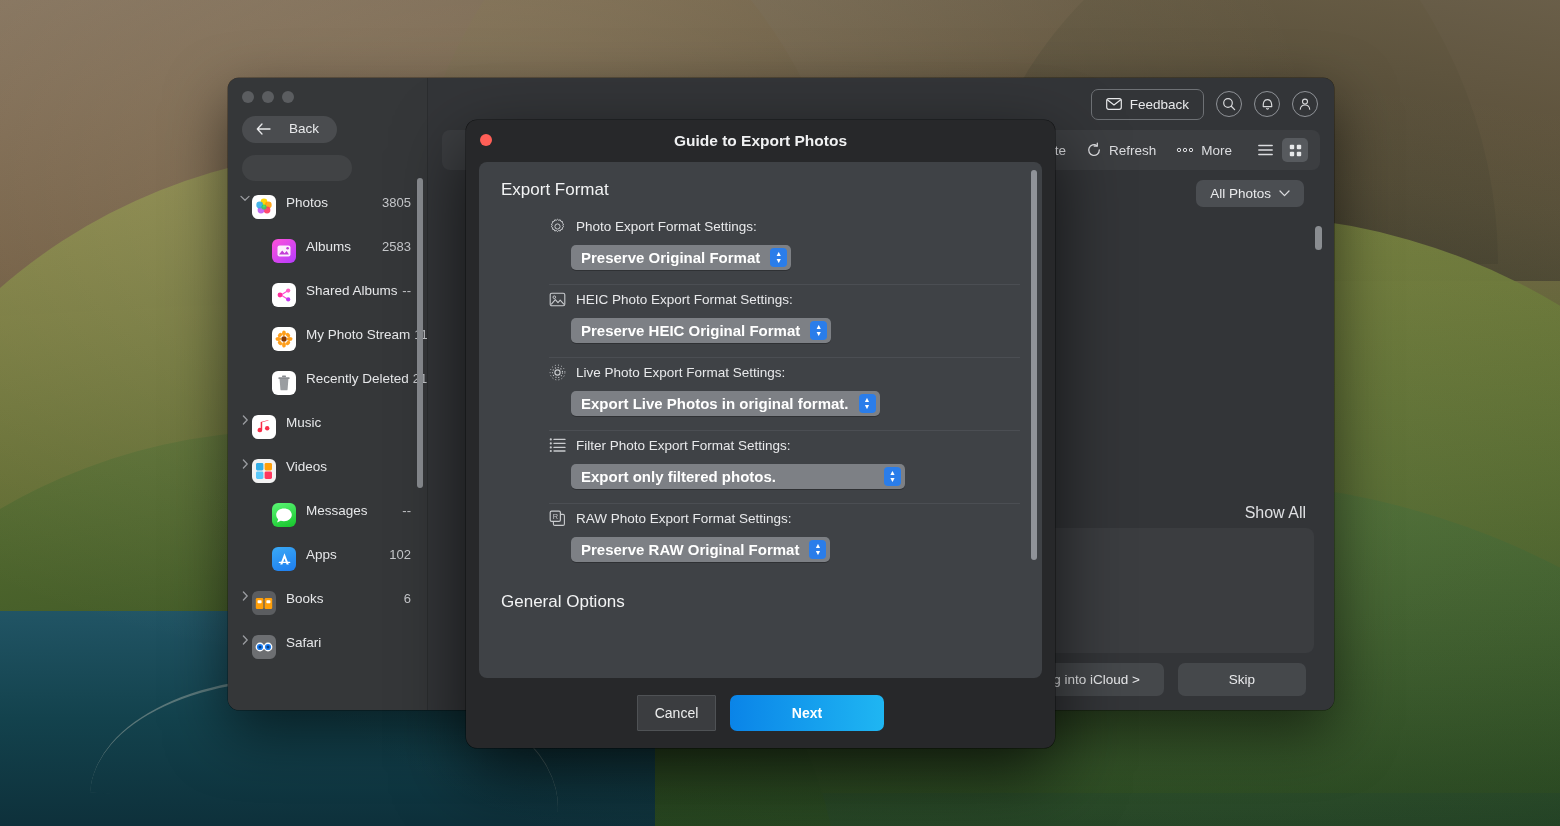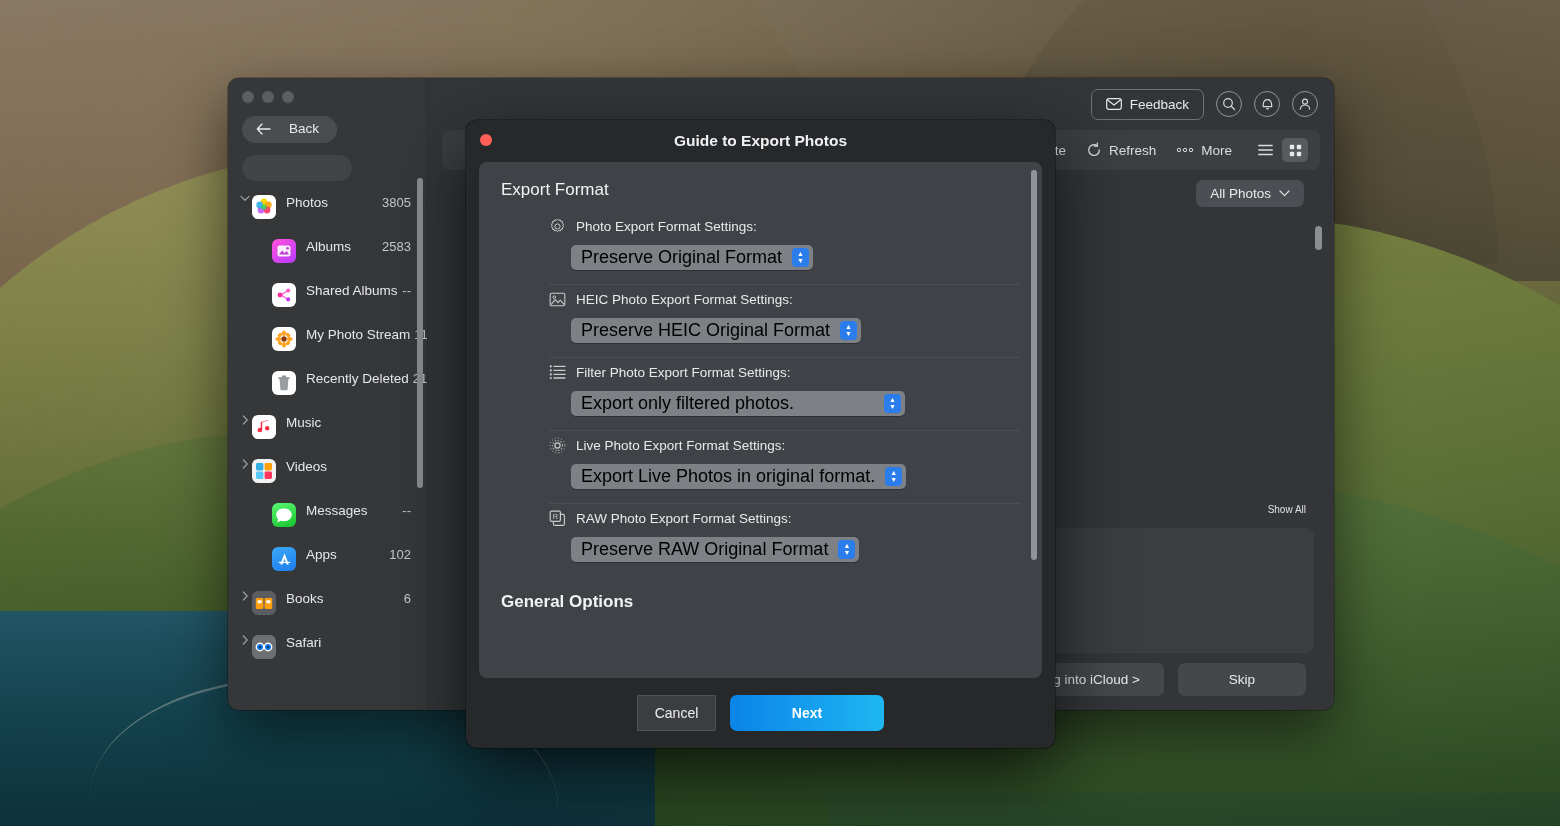--- a/index.html
+++ b/index.html
@@ -148,21 +148,21 @@
     background: #4b4e52; border-radius: 7px; color: #e9eaec;
     font-size: 13.5px; padding: 6px 14px; cursor: pointer; border: none;
     font-family: "Liberation Sans", sans-serif;
   }
   #grid-area { flex: 1; position: relative; margin: 0 14px; }
   #grid-scroll {
     position: absolute; right: -2px; top: 10px; width: 7px; height: 24px;
     background: #8a8d91; border-radius: 4px;
   }
   #show-all { position: absolute; right: 14px; top: 288px;
-              color: #dfe0e3; font-size: 10px; cursor: pointer; }
+              color: #dfe0e3; font-size: 16px; cursor: pointer; }
   #detail-card {
     position: absolute; left: 26px; right: 6px; top: 312px; height: 125px;
     background: #3b3d40; border-radius: 8px;
   }
   #bottombar {
     height: 62px; display: flex; align-items: center; justify-content: flex-end;
     gap: 14px; padding-right: 28px;
   }
   .bottom-btn {
     background: #45484b; border: none; border-radius: 7px; color: #e9eaec;
@@ -197,28 +197,28 @@
   .opt-head { display: flex; align-items: center; gap: 10px; margin-bottom: 10px; }
   .opt-icon { width: 17px; height: 17px; flex: 0 0 17px; color: #c9cbce; }
   .opt-label { color: #e8e9eb; font-size: 13.5px; }
   .popup {
     display: inline-flex; align-items: center; justify-content: space-between;
     background: #7d8085; border-radius: 5px; height: 25px;
     padding: 0 4px 0 10px; margin-left: 22px; cursor: pointer;
     box-shadow: 0 1px 0 rgba(0,0,0,.25);
   }
   .popup.wide { width: 334px; }
-  .popup-text { color: #000000; font-size: 18px; white-space: nowrap; }
+  .popup-text { color: #ffffff; font-size: 15px; white-space: nowrap; font-weight: bold; }
   .popup-arrows {
     width: 17px; height: 19px; border-radius: 4px; background: #2a7dea;
     margin-left: 10px; display: flex; flex-direction: column;
     align-items: center; justify-content: center; gap: 1px; flex: 0 0 17px;
   }
   .popup-arrows span { font-size: 7px; line-height: 6px; color: #fff; }
-  .gen-title { color: #f2f3f4; font-size: 17px; font-weight: bold; margin: 16px 0 12px 0; }
+  .gen-title { color: #f2f3f4; font-size: 17px; font-weight: normal; margin: 16px 0 12px 0; }
   #dlg-scrollbar {
     position: absolute; right: 5px; top: 8px; width: 6px; height: 390px;
     background: #909399; border-radius: 3px;
   }
   #dlg-footer {
     height: 70px; flex: 0 0 70px; display: flex; align-items: center;
     justify-content: center; gap: 14px;
   }
   #cancel-btn {
     background: #3b3d40; border: 1px solid #4f5255; border-radius: 1px;
@@ -562,20 +562,36 @@
                 <div class="opt-label">HEIC Photo Export Format Settings:</div>
               </div><div class="popup">
                 <span class="popup-text">Preserve HEIC Original Format</span>
                 <span class="popup-arrows">
                   <span>▲</span>
                   <span>▼</span>
                 </span>
               </div></div>
             <div class="opt-row"><div class="opt-head">
                 <div class="opt-icon">
+                  <svg width="17" height="17" viewBox="0 0 17 17">
+                    <circle cx="8.5" cy="8.5" r="2.6" stroke="#c9cbce" stroke-width="1.2" fill="none"></circle>
+                    <circle cx="8.5" cy="8.5" r="5" stroke="#c9cbce" stroke-width="1.1" fill="none" stroke-dasharray="1.1 1.8"></circle>
+                    <circle cx="8.5" cy="8.5" r="7.4" stroke="#c9cbce" stroke-width="1" fill="none" stroke-dasharray="1 2.2"></circle>
+                  </svg>
+                </div>
+                <div class="opt-label">Live Photo Export Format Settings:</div>
+              </div><div class="popup">
+                <span class="popup-text">Export Live Photos in original format.</span>
+                <span class="popup-arrows">
+                  <span>▲</span>
+                  <span>▼</span>
+                </span>
+              </div></div>
+            <div class="opt-row"><div class="opt-head">
+                <div class="opt-icon">
                   <svg width="17" height="16" viewBox="0 0 17 16">
                     <g fill="#c9cbce">
                       <circle cx="1.8" cy="2.4" r="1.1"></circle>
                       <circle cx="1.8" cy="6.4" r="1.1"></circle>
                       <circle cx="1.8" cy="10.4" r="1.1"></circle>
                       <circle cx="1.8" cy="14" r="1.1"></circle>
                     </g>
                     <g stroke="#c9cbce" stroke-width="1.3" stroke-linecap="round">
                       <path d="M5 2.4 H16"></path>
                       <path d="M5 6.4 H16"></path>
@@ -588,36 +604,20 @@
               </div><div class="popup wide">
                 <span class="popup-text">Export only filtered photos.</span>
                 <span class="popup-arrows">
                   <span>▲</span>
                   <span>▼</span>
                 </span>
               </div></div>
             <div class="opt-row"><div class="opt-head">
                 <div class="opt-icon">
                   <svg width="17" height="17" viewBox="0 0 17 17">
-                    <circle cx="8.5" cy="8.5" r="2.6" stroke="#c9cbce" stroke-width="1.2" fill="none"></circle>
-                    <circle cx="8.5" cy="8.5" r="5" stroke="#c9cbce" stroke-width="1.1" fill="none" stroke-dasharray="1.1 1.8"></circle>
-                    <circle cx="8.5" cy="8.5" r="7.4" stroke="#c9cbce" stroke-width="1" fill="none" stroke-dasharray="1 2.2"></circle>
-                  </svg>
-                </div>
-                <div class="opt-label">Live Photo Export Format Settings:</div>
-              </div><div class="popup">
-                <span class="popup-text">Export Live Photos in original format.</span>
-                <span class="popup-arrows">
-                  <span>▲</span>
-                  <span>▼</span>
-                </span>
-              </div></div>
-            <div class="opt-row"><div class="opt-head">
-                <div class="opt-icon">
-                  <svg width="17" height="17" viewBox="0 0 17 17">
                     <rect x="4.4" y="4.4" width="11" height="11" rx="1.4" stroke="#c9cbce" stroke-width="1.1" fill="none"></rect>
                     <rect x="1.2" y="1.2" width="10.2" height="10.2" rx="1.4" stroke="#c9cbce" stroke-width="1.2" fill="#3f4246"></rect>
                     <text x="6.3" y="8.9" font-size="7.4" font-family="Liberation Sans, sans-serif" fill="#c9cbce" text-anchor="middle">R</text>
                   </svg>
                 </div>
                 <div class="opt-label">RAW Photo Export Format Settings:</div>
               </div><div class="popup">
                 <span class="popup-text">Preserve RAW Original Format</span>
                 <span class="popup-arrows">
                   <span>▲</span>

